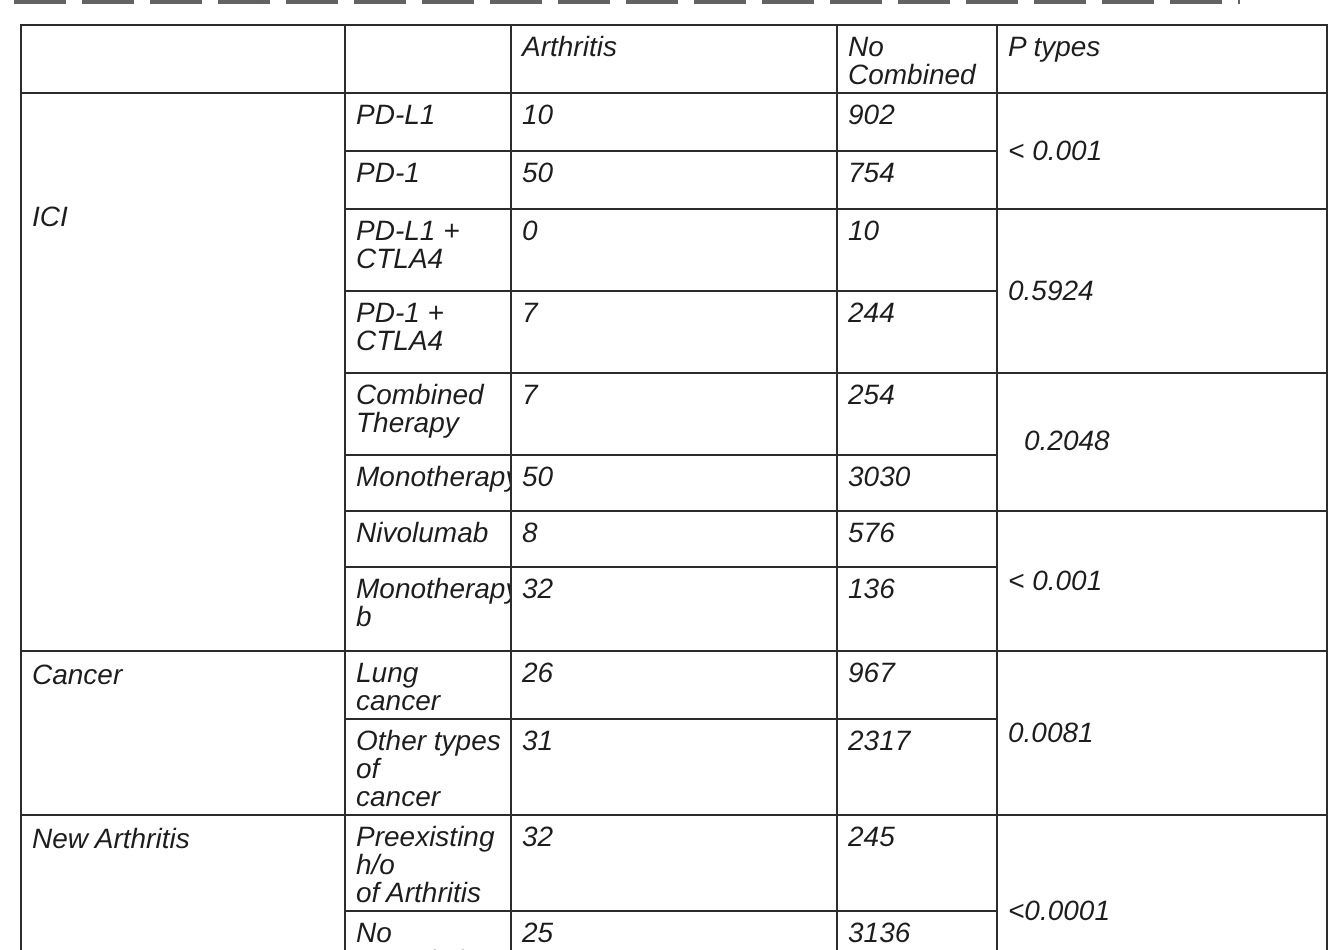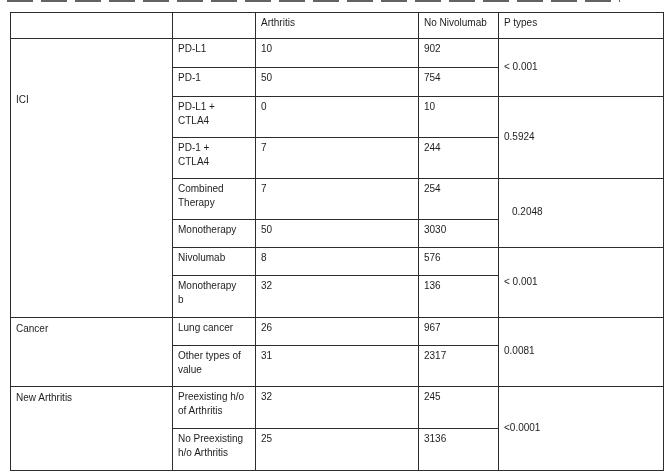--- a/index.html
+++ b/index.html
@@ -22,24 +22,25 @@
   table.tbl {
     position: absolute; left: 10px; top: 12px;
     width: 653px;
     border-collapse: collapse;
     table-layout: fixed;
   }
   .tbl td {
     border: 1px solid #2c2c2c;
     vertical-align: top;
     padding: 3px 4px 2px 5px;
-    font-size: 10px;
+    font-size: 14px;
     line-height: 14px;
     white-space: pre-line;
     overflow: hidden;
+    font-style: italic;
   }
   col.c1 { width: 162px; }
   col.c2 { width: 83px; }
   col.c3 { width: 163px; }
   col.c4 { width: 80px; }
   col.c5 { width: 165px; }
 
   tr.hdr  { height: 26px; }
   tr.h28  { height: 28px; }
   tr.h29  { height: 29px; }
@@ -65,21 +66,21 @@
         <col class="c3">
         <col class="c4">
         <col class="c5">
     </colgroup>
 
     <tbody>
         <tr class="hdr">
       <td></td>
       <td></td>
       <td>Arthritis</td>
-      <td>No Nivolumab</td>
+      <td>No Combined</td>
       <td>P types</td>
     </tr>
 
     <tr class="h29">
       <td rowspan="8" class="grp ici">ICI</td>
       <td>PD-L1</td>
       <td>10</td>
       <td>902</td>
       <td rowspan="2" class="pv">&lt; 0.001</td>
     </tr>
@@ -131,21 +132,21 @@
 
     <tr class="h28">
       <td rowspan="2" class="grp">Cancer</td>
       <td>Lung cancer</td>
       <td>26</td>
       <td>967</td>
       <td rowspan="2" class="pv">0.0081</td>
     </tr>
     <tr class="h41">
       <td>Other types of
-value</td>
+cancer</td>
       <td>31</td>
       <td>2317</td>
     </tr>
 
     <tr class="h42">
       <td rowspan="2" class="grp">New Arthritis</td>
       <td>Preexisting h/o
 of Arthritis</td>
       <td>32</td>
       <td>245</td>

